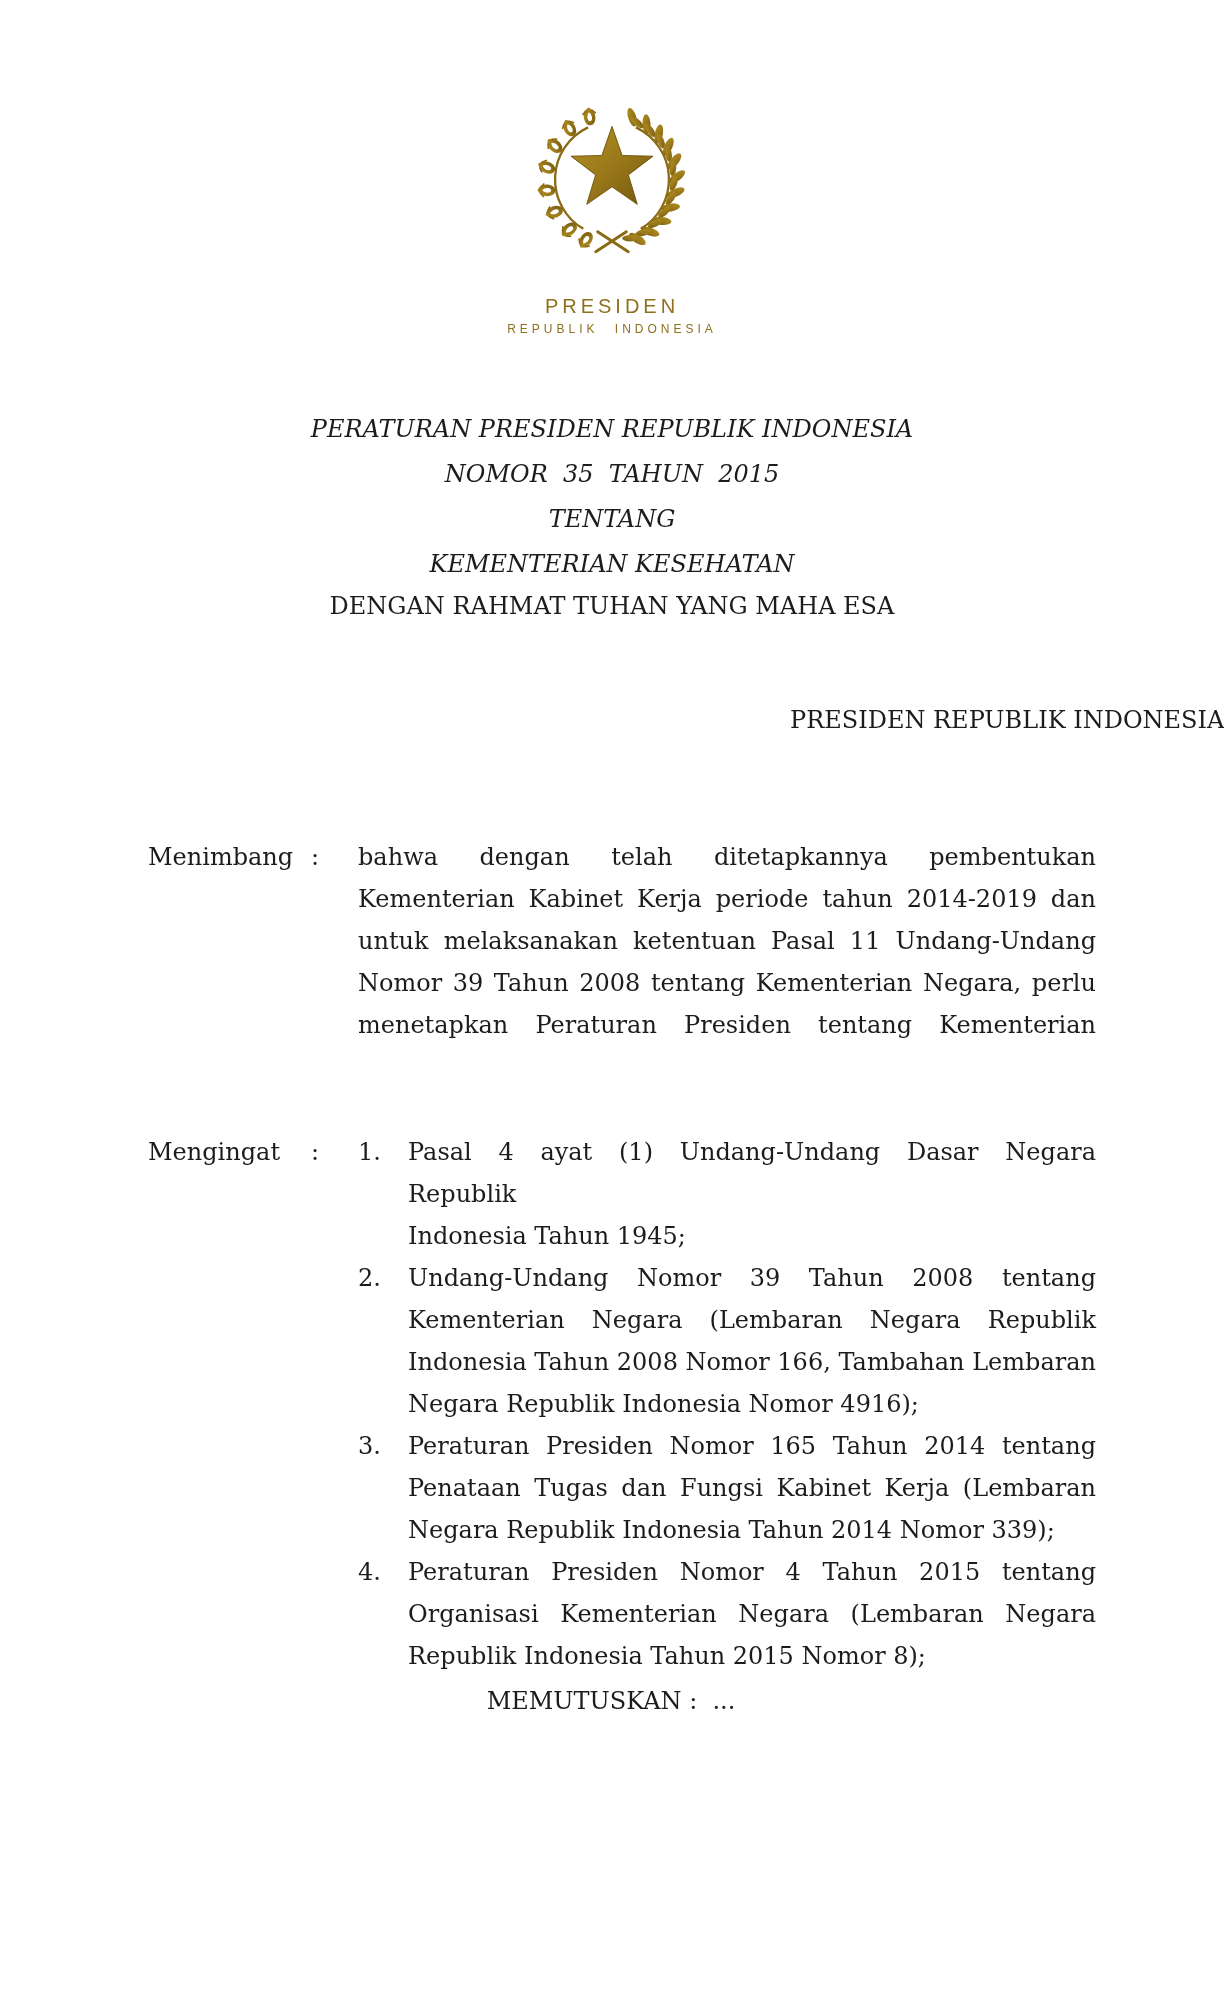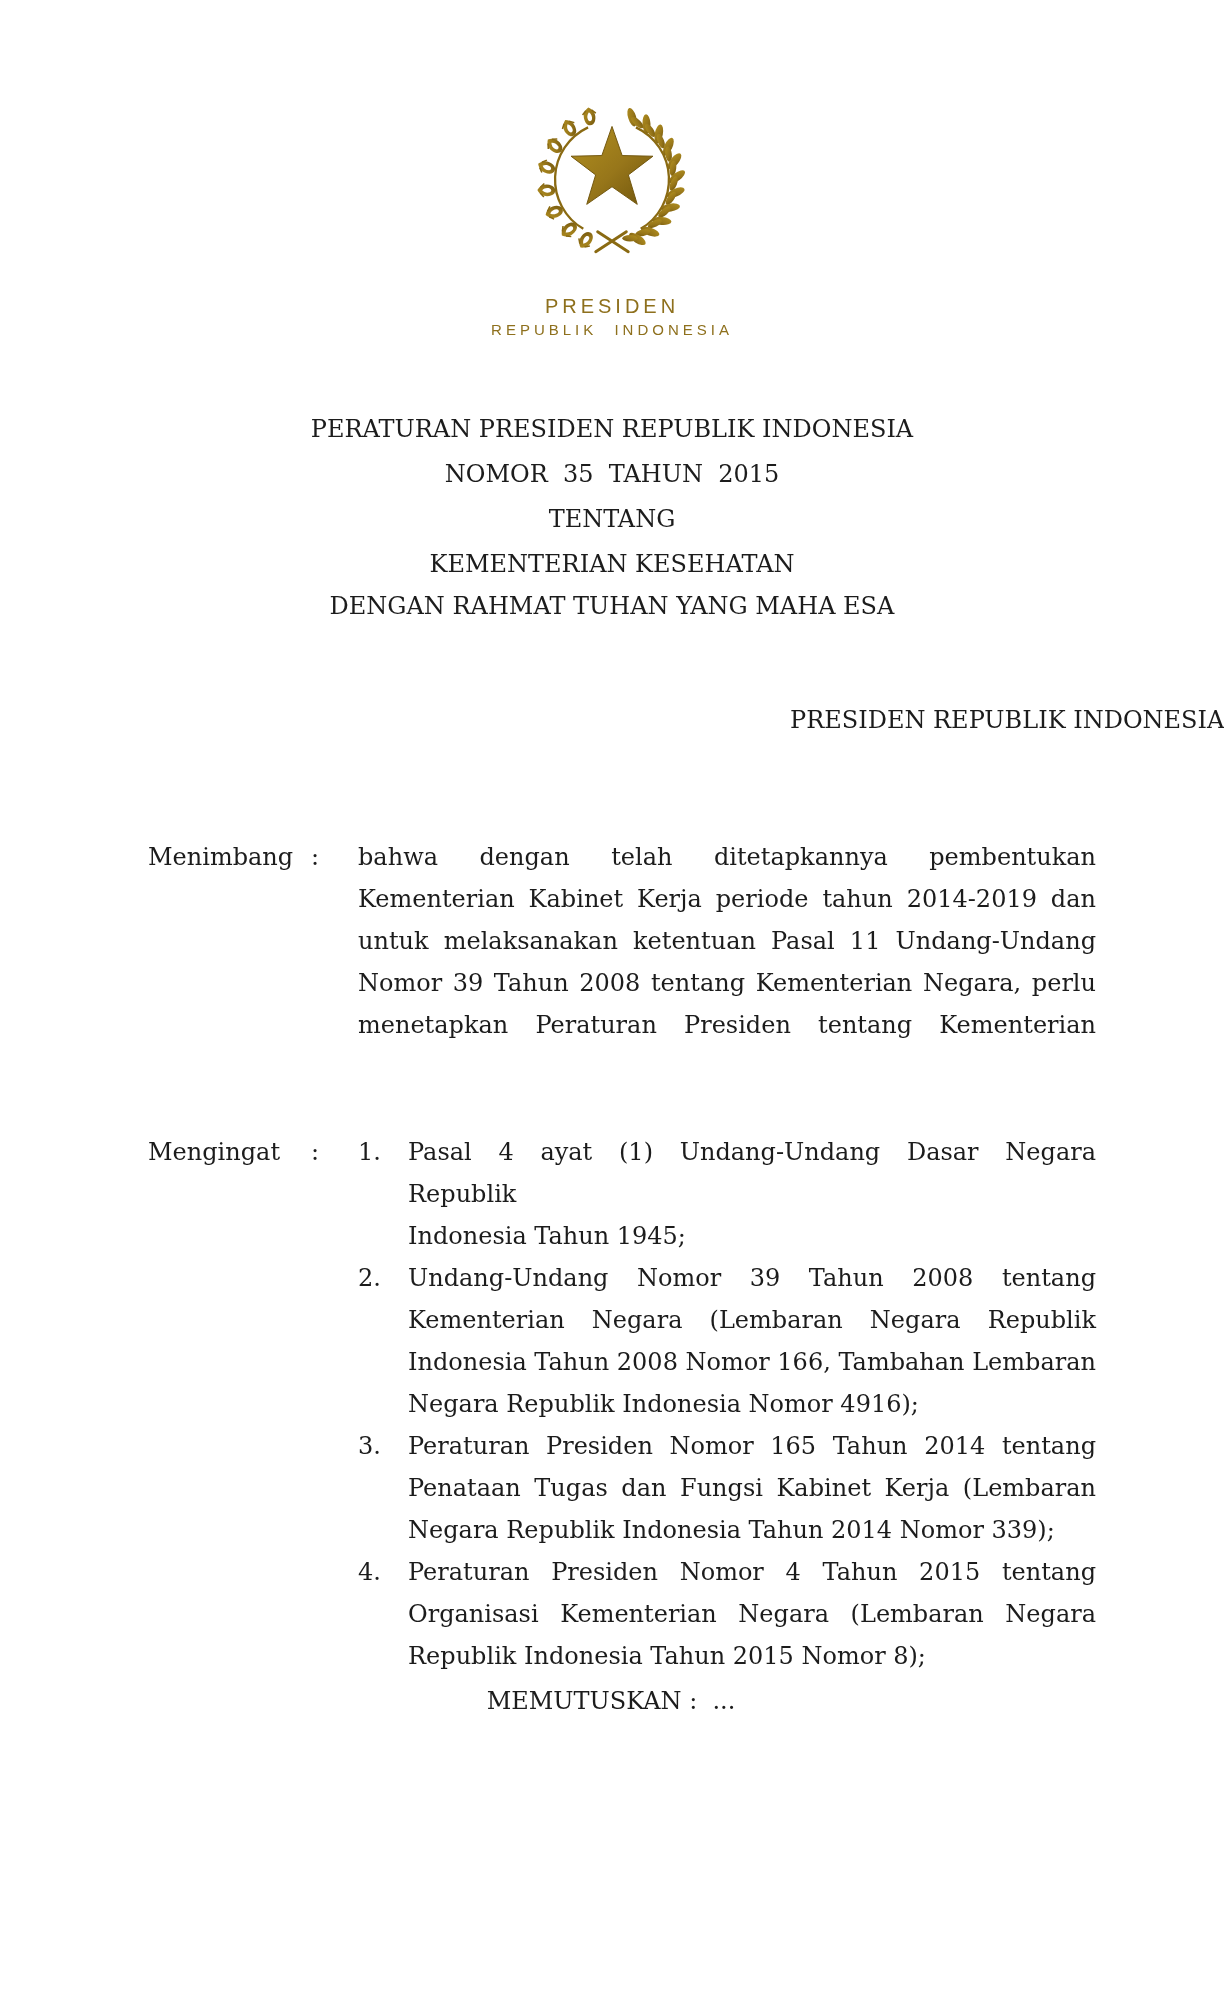--- a/index.html
+++ b/index.html
@@ -19,26 +19,27 @@
   }
   .gold-header {
     position:absolute;
     top:295px; left:0; width:100%;
     text-align:center;
     font-family:"Liberation Sans", sans-serif;
     color:#8e701d;
     line-height:23px;
   }
   .gold-line1 { font-size:20px; letter-spacing:4px; }
-  .gold-line2 { font-size:15px; letter-spacing:4px; word-spacing:9px; }
+  .gold-line2 { font-size:12px; letter-spacing:4px; word-spacing:9px; }
   .title-block {
     position:absolute;
     top:407px; left:0; width:100%;
     text-align:center;
     font-size:24px;
+    font-style:italic;
   }
   .title-line {
     line-height:45px;
     white-space:pre;
     text-align:center;
   }
   .invocation {
     position:absolute; top:592px; left:0; width:100%;
     text-align:center; font-size:24px;
   }

